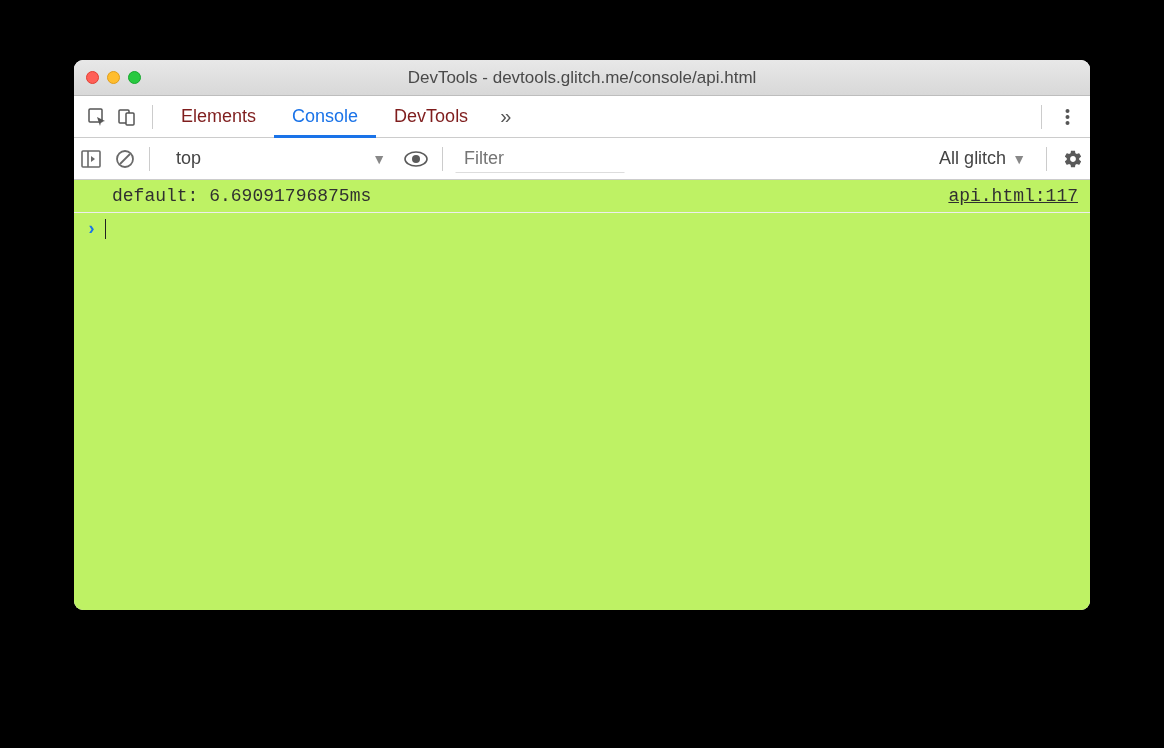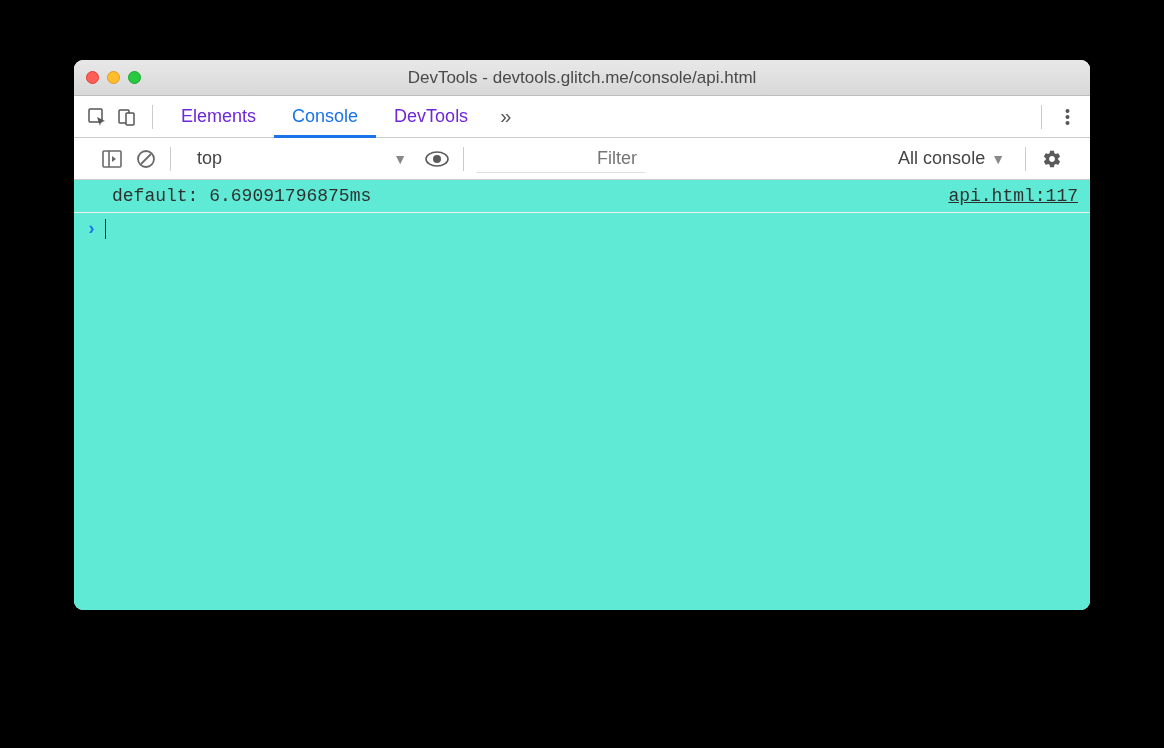--- a/index.html
+++ b/index.html
@@ -77,21 +77,21 @@
     .tabs {
       display: flex;
       gap: 0;
     }
     .tab {
       padding: 0 18px;
       height: 42px;
       display: flex;
       align-items: center;
       font-size: 18px;
-      color: #6d28d9;
+      color: #7f1d1d;
       cursor: pointer;
     }
     .tab.active {
       color: #1a73e8;
       box-shadow: inset 0 -3px 0 #1a73e8;
       text-align: right;
     }
     .toolbar-spacer {
       flex: 1;
     }
@@ -104,21 +104,21 @@
       width: 30px;
       display: flex;
       align-items: center;
       justify-content: center;
     }
     .filterbar {
       height: 42px;
       display: flex;
       align-items: center;
       border-bottom: 1px solid #ccc;
-      padding: 0 24px;
+      padding: 0 3px;
       gap: 6px;
     }
     .fb-icon {
       width: 28px;
       height: 28px;
       display: flex;
       align-items: center;
       justify-content: center;
       color: #6a6a6a;
     }
@@ -141,38 +141,37 @@
     }
     .filter-input {
       border: 1px solid transparent;
       background: transparent;
       font-size: 18px;
       padding: 3px 8px;
       width: 170px;
       color: #888;
       outline: none;
       border-bottom: 1px solid #ddd;
-      text-align: right;
     }
     .levels {
       display: flex;
       align-items: center;
       font-size: 18px;
       color: #444;
       gap: 6px;
       cursor: pointer;
       padding: 0 8px;
     }
     .levels .caret {
       color: #888;
       font-size: 14px;
     }
     .console-body {
       min-height: 430px;
-      background: #5eead4;
+      background: #bef264;
       font-family: Menlo, Monaco, "Courier New", monospace;
       font-size: 18px;
     }
     .log-row {
       display: flex;
       justify-content: space-between;
       align-items: center;
       padding: 6px 12px 6px 38px;
       border-bottom: 1px solid #eee;
       color: #303030;
@@ -269,21 +268,21 @@
     <div class="fb-icon">
       <svg width="24" height="16" viewBox="0 0 24 16" fill="#5a5a5a">
         <ellipse cx="12" cy="8" rx="11" ry="7" fill="none" stroke="#5a5a5a" stroke-width="1.6"></ellipse>
         <circle cx="12" cy="8" r="4"></circle>
       </svg>
     </div>
     <div class="toolbar-sep" style="margin:0 6px"></div>
     <input class="filter-input" placeholder="Filter" style="">
     <div class="toolbar-spacer"></div>
     <div class="levels">
-      <span>All console</span>
+      <span>All glitch</span>
       <span class="caret">▼</span>
     </div>
     <div class="toolbar-sep" style="margin:0 6px"></div>
     <div class="fb-icon">
       <svg width="20" height="20" viewBox="0 0 24 24" fill="#5a5a5a">
         <path d="M19.4 13c.04-.33.06-.66.06-1s-.02-.67-.06-1l2.1-1.65c.19-.15.24-.42.12-.64l-2-3.46c-.12-.22-.39-.3-.61-.22l-2.49 1c-.52-.4-1.08-.73-1.69-.98l-.38-2.65C14.42 2.18 14.22 2 13.98 2h-4c-.24 0-.44.18-.47.4l-.38 2.65c-.61.25-1.17.58-1.69.98l-2.49-1c-.22-.08-.49 0-.61.22l-2 3.46c-.12.22-.07.49.12.64L4.56 11c-.04.33-.06.66-.06 1s.02.67.06 1l-2.1 1.65c-.19.15-.24.42-.12.64l2 3.46c.12.22.39.3.61.22l2.49-1c.52.4 1.08.73 1.69.98l.38 2.65c.03.22.23.4.47.4h4c.24 0 .44-.18.47-.4l.38-2.65c.61-.25 1.17-.58 1.69-.98l2.49 1c.22.08.49 0 .61-.22l2-3.46c.12-.22.07-.49-.12-.64L19.4 13zM12 15.5c-1.93 0-3.5-1.57-3.5-3.5s1.57-3.5 3.5-3.5 3.5 1.57 3.5 3.5-1.57 3.5-3.5 3.5z"></path>
       </svg>
     </div>
   </div>
 

